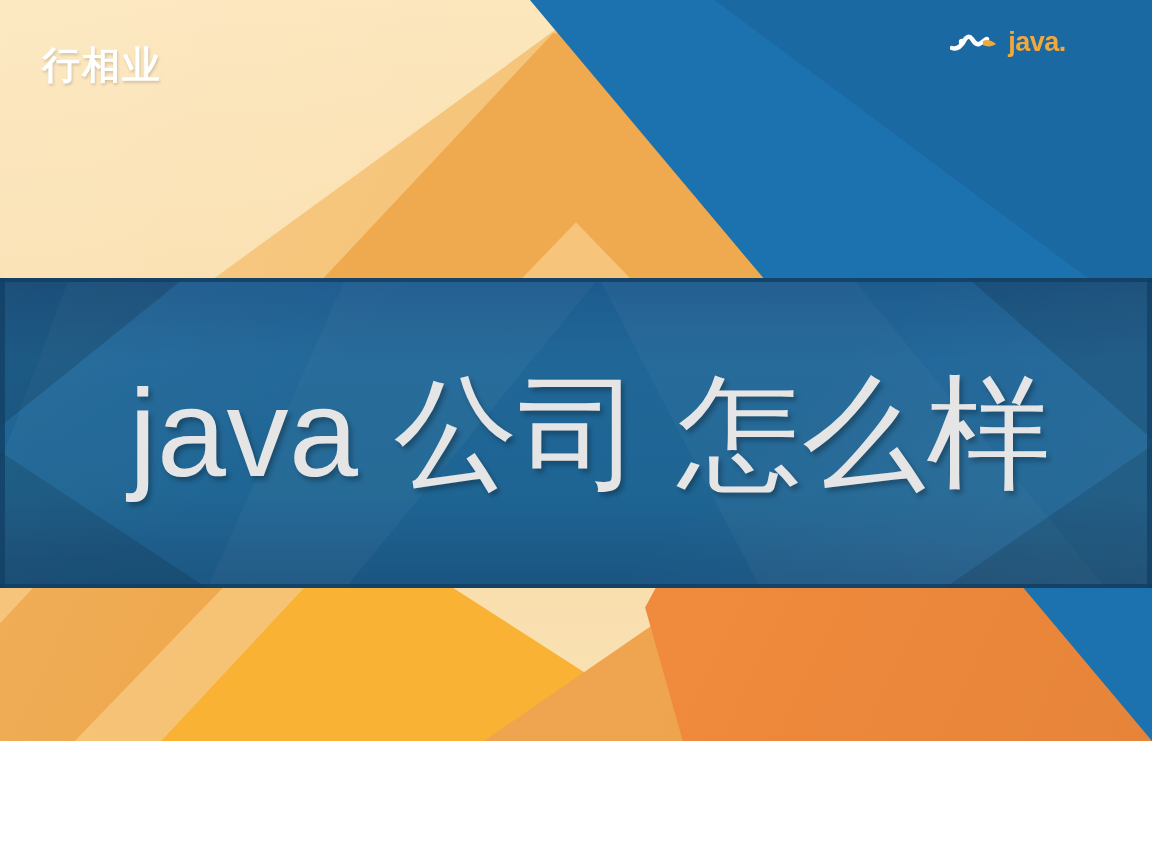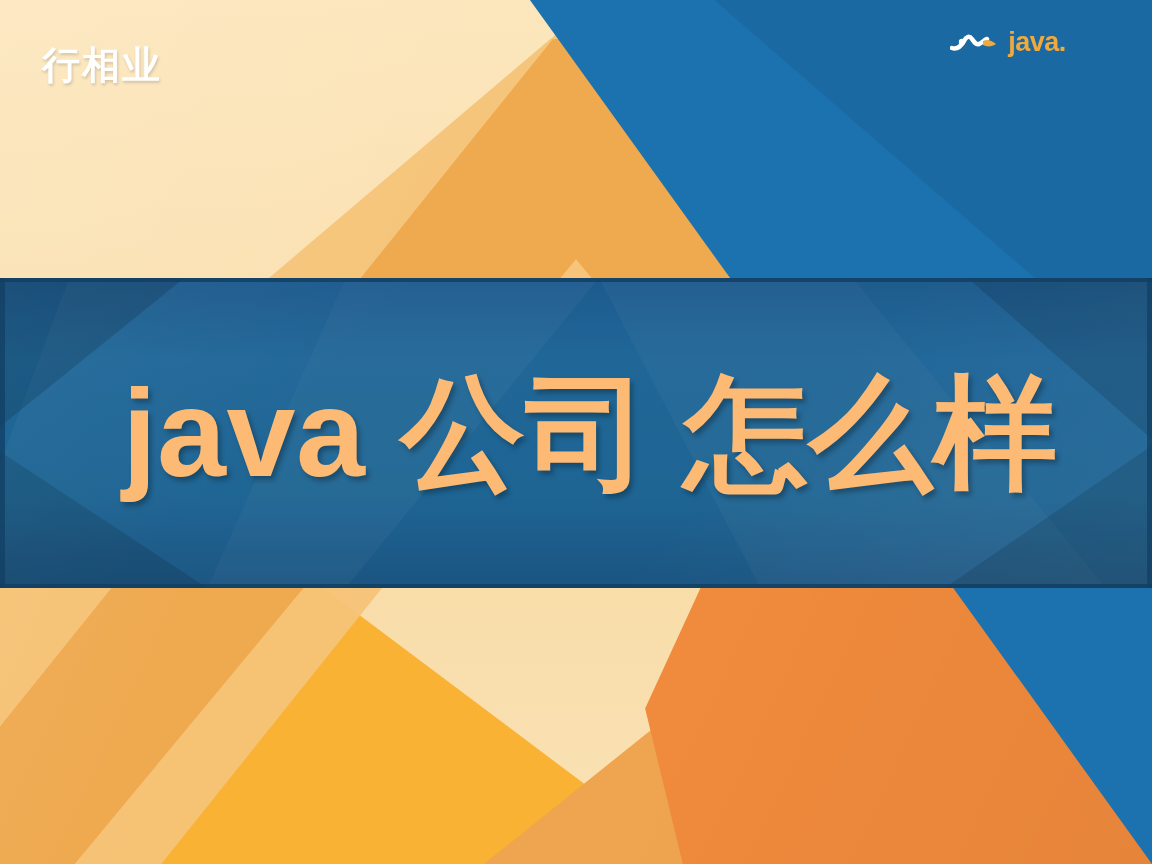--- a/index.html
+++ b/index.html
@@ -8,21 +8,21 @@
     padding: 0;
     background: #ffffff;
   }
   body {
     font-family: "Liberation Sans", "DejaVu Sans", sans-serif;
   }
 
   .slide {
     position: relative;
     width: 1152px;
-    height: 864px;
+    height: 741px;
     overflow: hidden;
     background: #FAE0B0;
   }
 
   
   .bg-layer {
     position: absolute;
     inset: 0;
     pointer-events: none;
   }
@@ -173,22 +173,22 @@
   .band-rule-left { left: 0; }
   .band-rule-right { right: 0; }
 
   
   .title {
     position: absolute;
     left: 0; right: 0;
     top: 50%;
     transform: translateY(-50%);
     text-align: center;
-    color: #fdba74;
-    font-weight: bold;
+    color: #e5e5e5;
+    font-weight: normal;
     font-size: 124px;
     line-height: 1.0;
     letter-spacing: 0.5px;
     white-space: nowrap;
     text-shadow: 3px 4px 5px rgba(0,0,0,0.28);
     padding-left: 28px;
   }
 
   
   .kicker {

